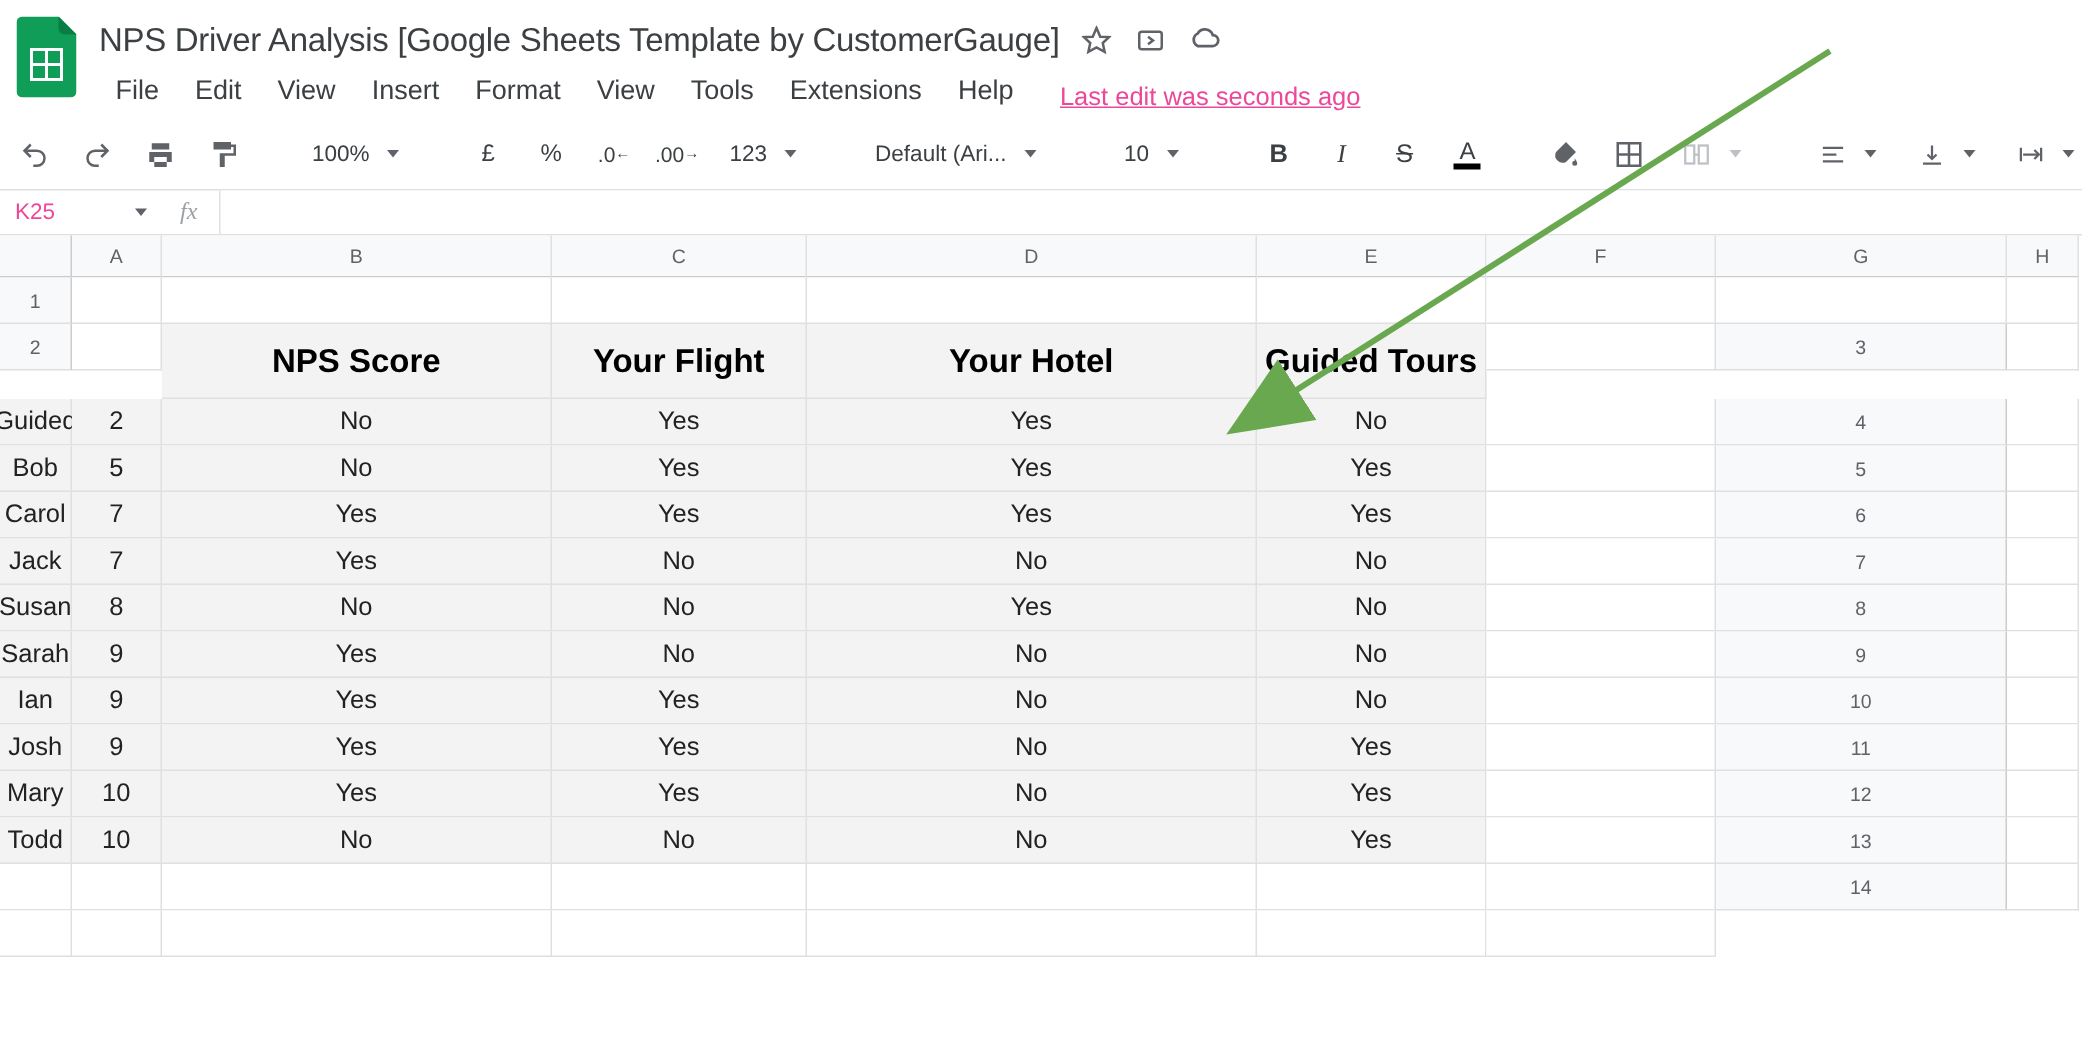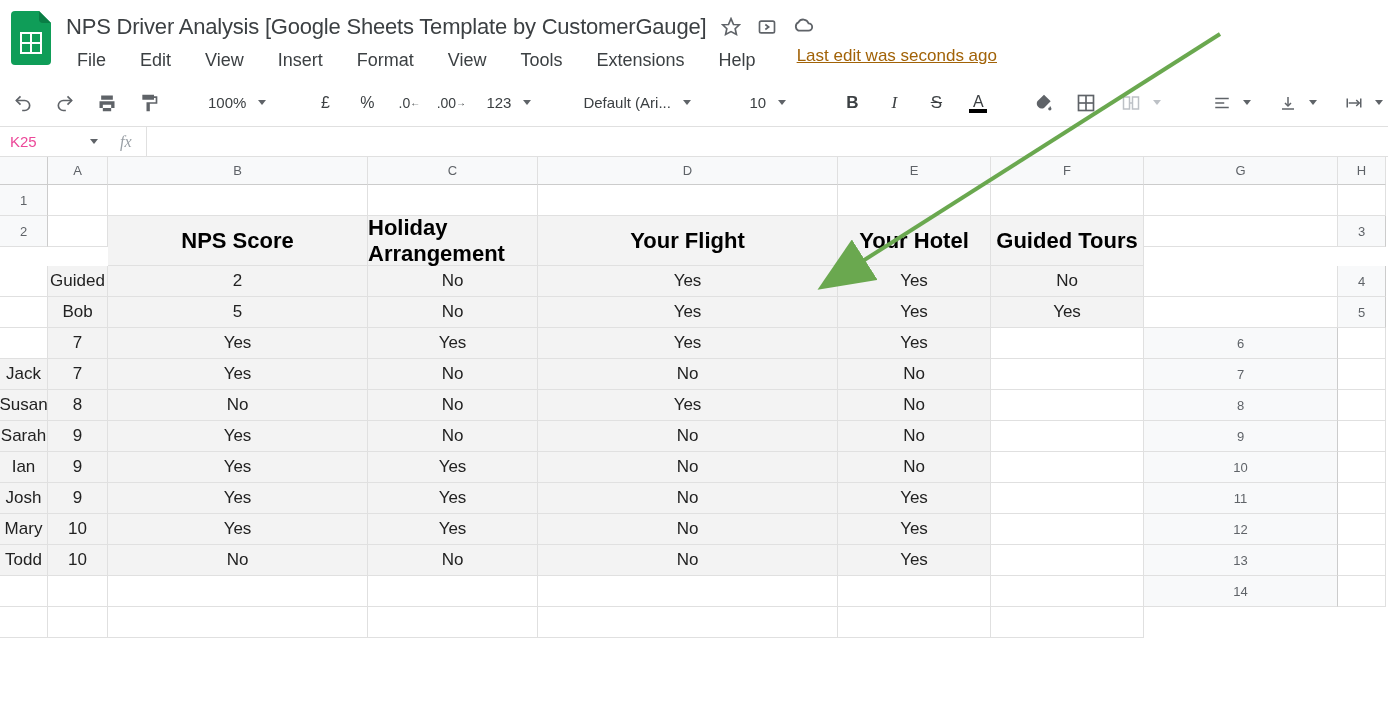--- a/index.html
+++ b/index.html
@@ -5,23 +5,23 @@
   * { box-sizing: border-box; margin: 0; padding: 0; }
   body { font-family: Arial, sans-serif; font-size: 14px; color: #3c4043; background: #fff; width: 1388px; position: relative; }
   
   
   .titlebar { display: flex; align-items: flex-start; padding: 8px 8px 0 8px; }
   .logo { width: 46px; height: 60px; display: flex; align-items: center; justify-content: center; margin-right: 12px; }
   .titlearea { flex: 1; }
   .doc-title-row { display: flex; align-items: center; gap: 14px; padding-top: 6px; }
   .doc-title { font-size: 22px; color: #3c4043; font-weight: 400; letter-spacing: -0.2px; }
   .title-icon { color: #5f6368; cursor: pointer; width:22px; height:22px; display:flex; align-items:center; justify-content:center;}
-  .menubar { display: flex; gap: 12px; padding-top: 6px; align-items:flex-start;}
+  .menubar { display: flex; gap: 2px; padding-top: 6px; align-items:flex-end;}
   .menu-item { font-size: 18px; color: #3c4043; padding: 4px 11px; cursor: pointer; border-radius:4px;}
-  .last-edit { font-size: 17px; color: #a16207; text-decoration: underline; margin-left: 18px; cursor:pointer;}
+  .last-edit { font-size: 17px; color: #ec4899; text-decoration: underline; margin-left: 18px; cursor:pointer;}
   
   
   .toolbar { display: flex; align-items: center; padding: 6px 8px; border-bottom: 1px solid #e0e0e0; gap: 12px; height: 48px; margin-top:4px;}
   .tb-btn { height: 30px; min-width: 30px; display: flex; align-items: center; justify-content: center; color: #5f6368; cursor: pointer; border-radius:2px; padding: 0 3px;}
   .tb-sep { width: 1px; height: 24px; background: #e0e0e0; margin: 0 6px; }
   .tb-drop { display: flex; align-items: center; gap: 8px; padding: 0 8px; height: 30px; color: #3c4043; font-size: 15px; cursor:pointer;}
   .tb-txt { font-size: 16px; color: #3c4043; padding: 0 6px;}
   .caret-down { width:0; height:0; border-left:4px solid transparent; border-right:4px solid transparent; border-top:5px solid #5f6368; margin-left:4px;}
   .text-color-btn { display:flex; flex-direction:column; align-items:center; }
   .text-color-bar { height:4px; width:18px; background:#000; margin-top:-2px;}
@@ -228,21 +228,20 @@
     <div class="cell empty-cell"></div>
     <div class="cell empty-cell"></div>
     <div class="cell empty-cell"></div>
     <div class="cell empty-cell"></div>
     <div class="cell empty-cell"></div>
     <div class="cell empty-cell"></div>
     <div class="cell empty-cell"></div>
     <div class="row-head">2</div>
     <div class="cell empty-cell"></div>
     <div class="cell hdr-cell">NPS Score</div>
-    <div class="cell hdr-cell">Holiday Arrangement</div>
     <div class="cell hdr-cell">Your Flight</div>
     <div class="cell hdr-cell">Your Hotel</div>
     <div class="cell hdr-cell">Guided Tours</div>
     <div class="cell empty-cell"></div>
     <div class="row-head">3</div>
     <div class="cell empty-cell"></div>
     <div class="cell data-cell">Guided</div>
     <div class="cell data-cell">2</div>
     <div class="cell data-cell">No</div>
     <div class="cell data-cell">Yes</div>
@@ -253,20 +252,21 @@
     <div class="cell empty-cell"></div>
     <div class="cell data-cell">Bob</div>
     <div class="cell data-cell">5</div>
     <div class="cell data-cell">No</div>
     <div class="cell data-cell">Yes</div>
     <div class="cell data-cell">Yes</div>
     <div class="cell data-cell">Yes</div>
     <div class="cell empty-cell"></div>
     <div class="row-head">5</div>
     <div class="cell empty-cell"></div>
+    <div class="cell data-cell">Carol</div>
     <div class="cell data-cell">7</div>
     <div class="cell data-cell">Yes</div>
     <div class="cell data-cell">Yes</div>
     <div class="cell data-cell">Yes</div>
     <div class="cell data-cell">Yes</div>
     <div class="cell empty-cell"></div>
     <div class="row-head">6</div>
     <div class="cell empty-cell"></div>
     <div class="cell data-cell">Jack</div>
     <div class="cell data-cell">7</div>

